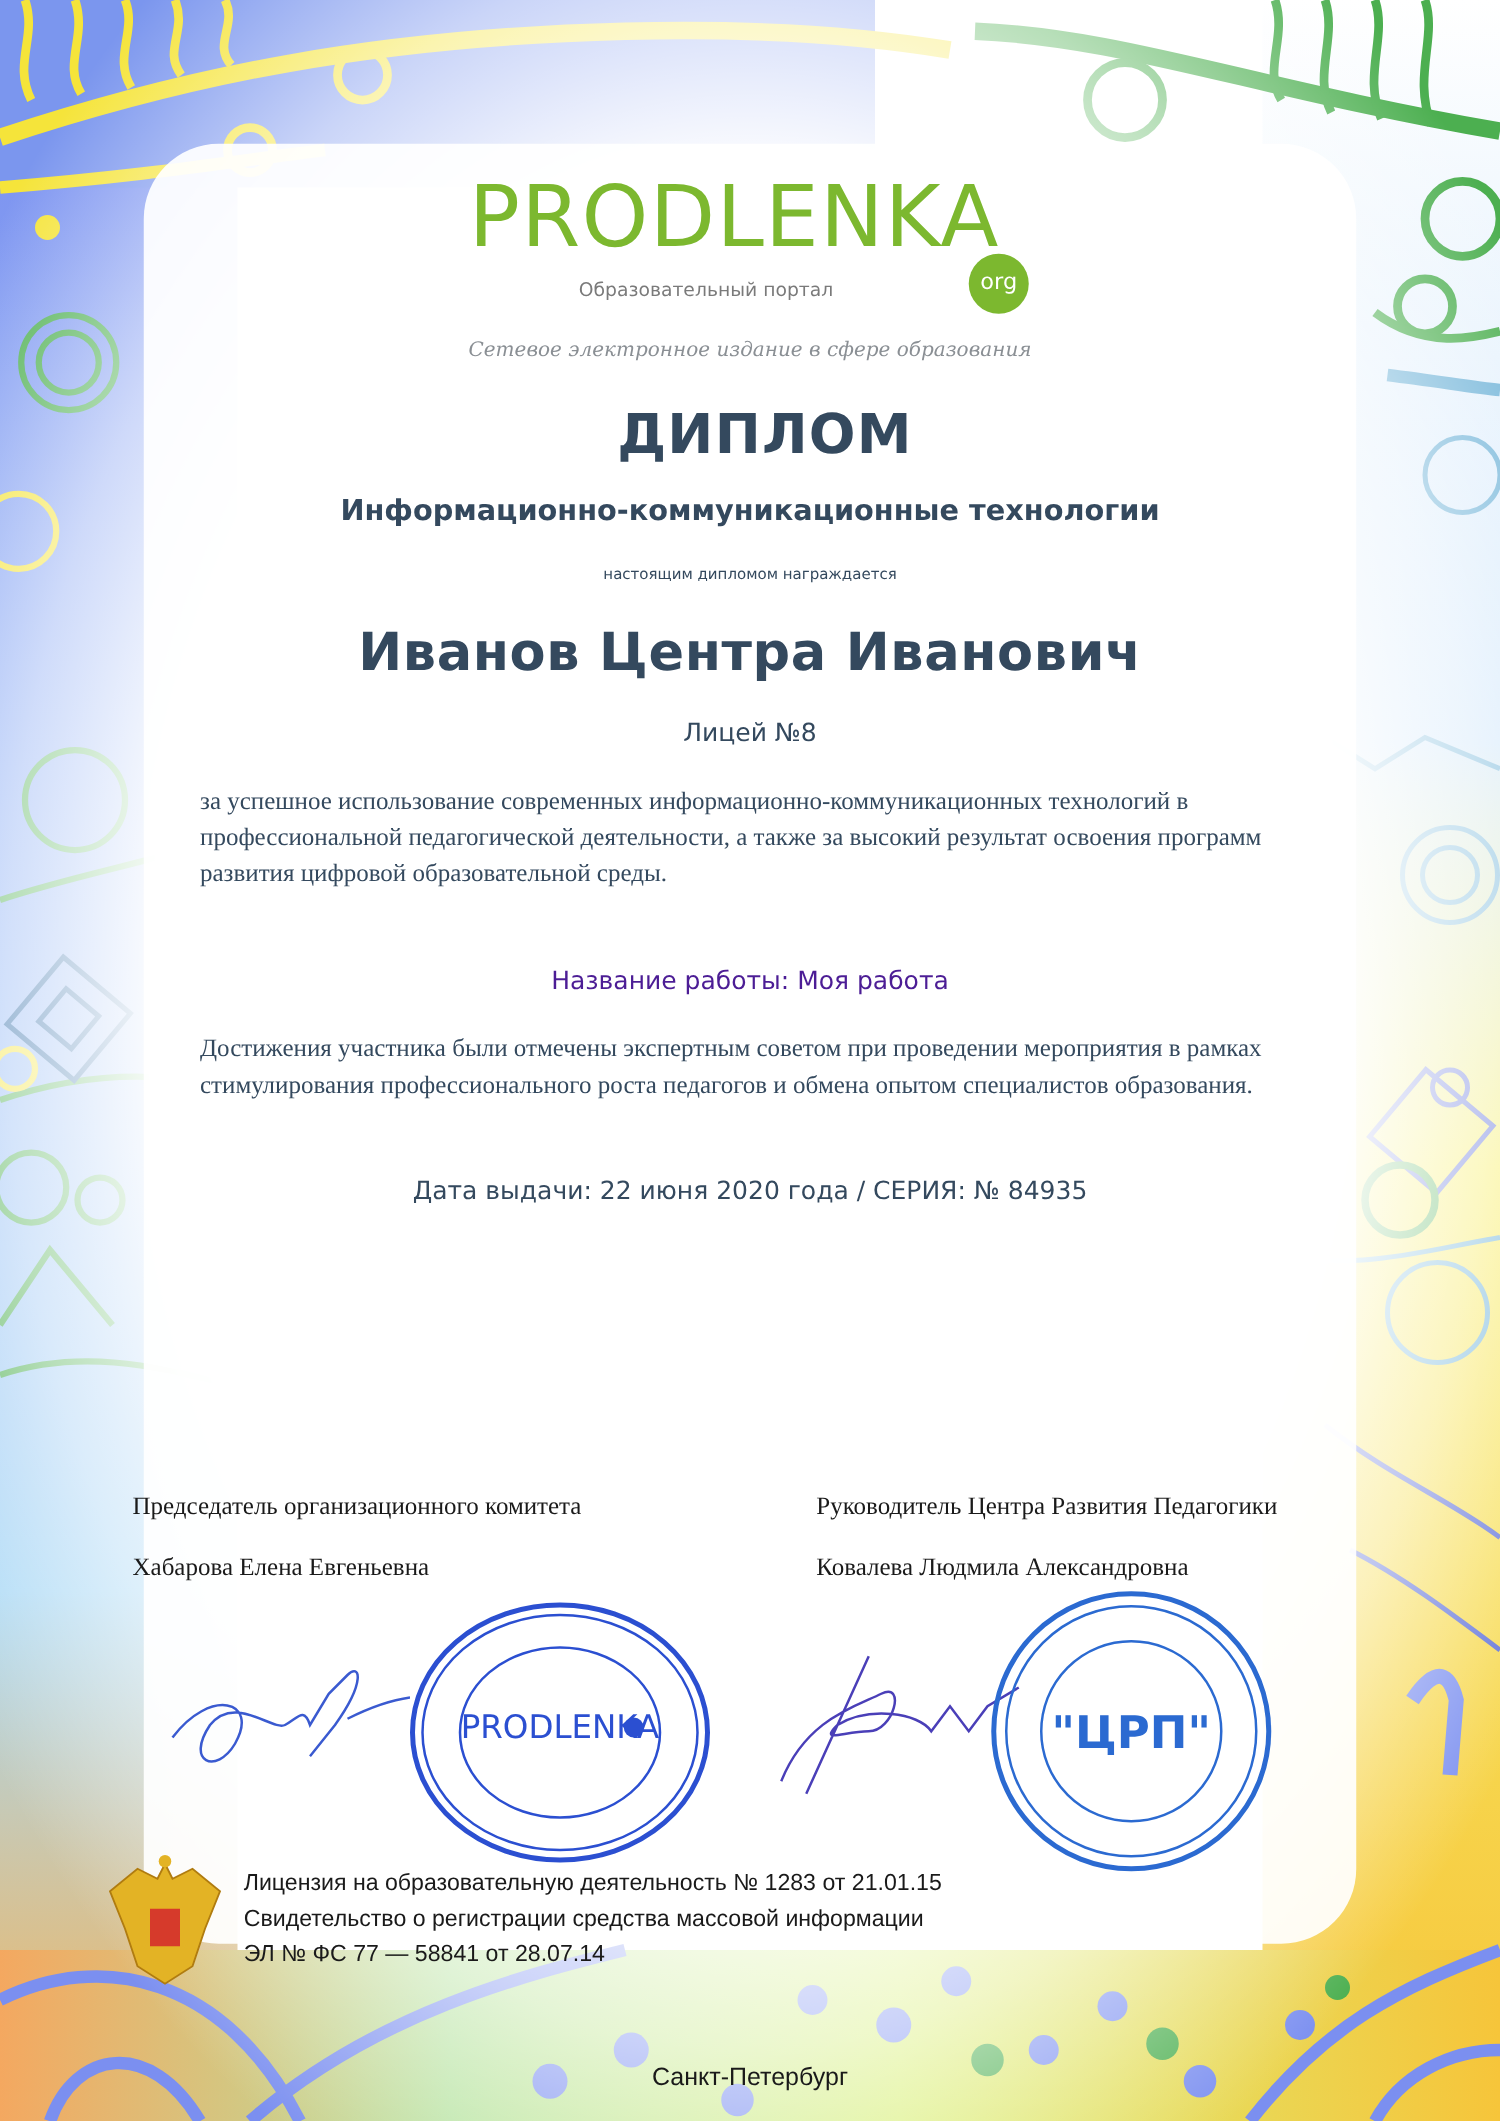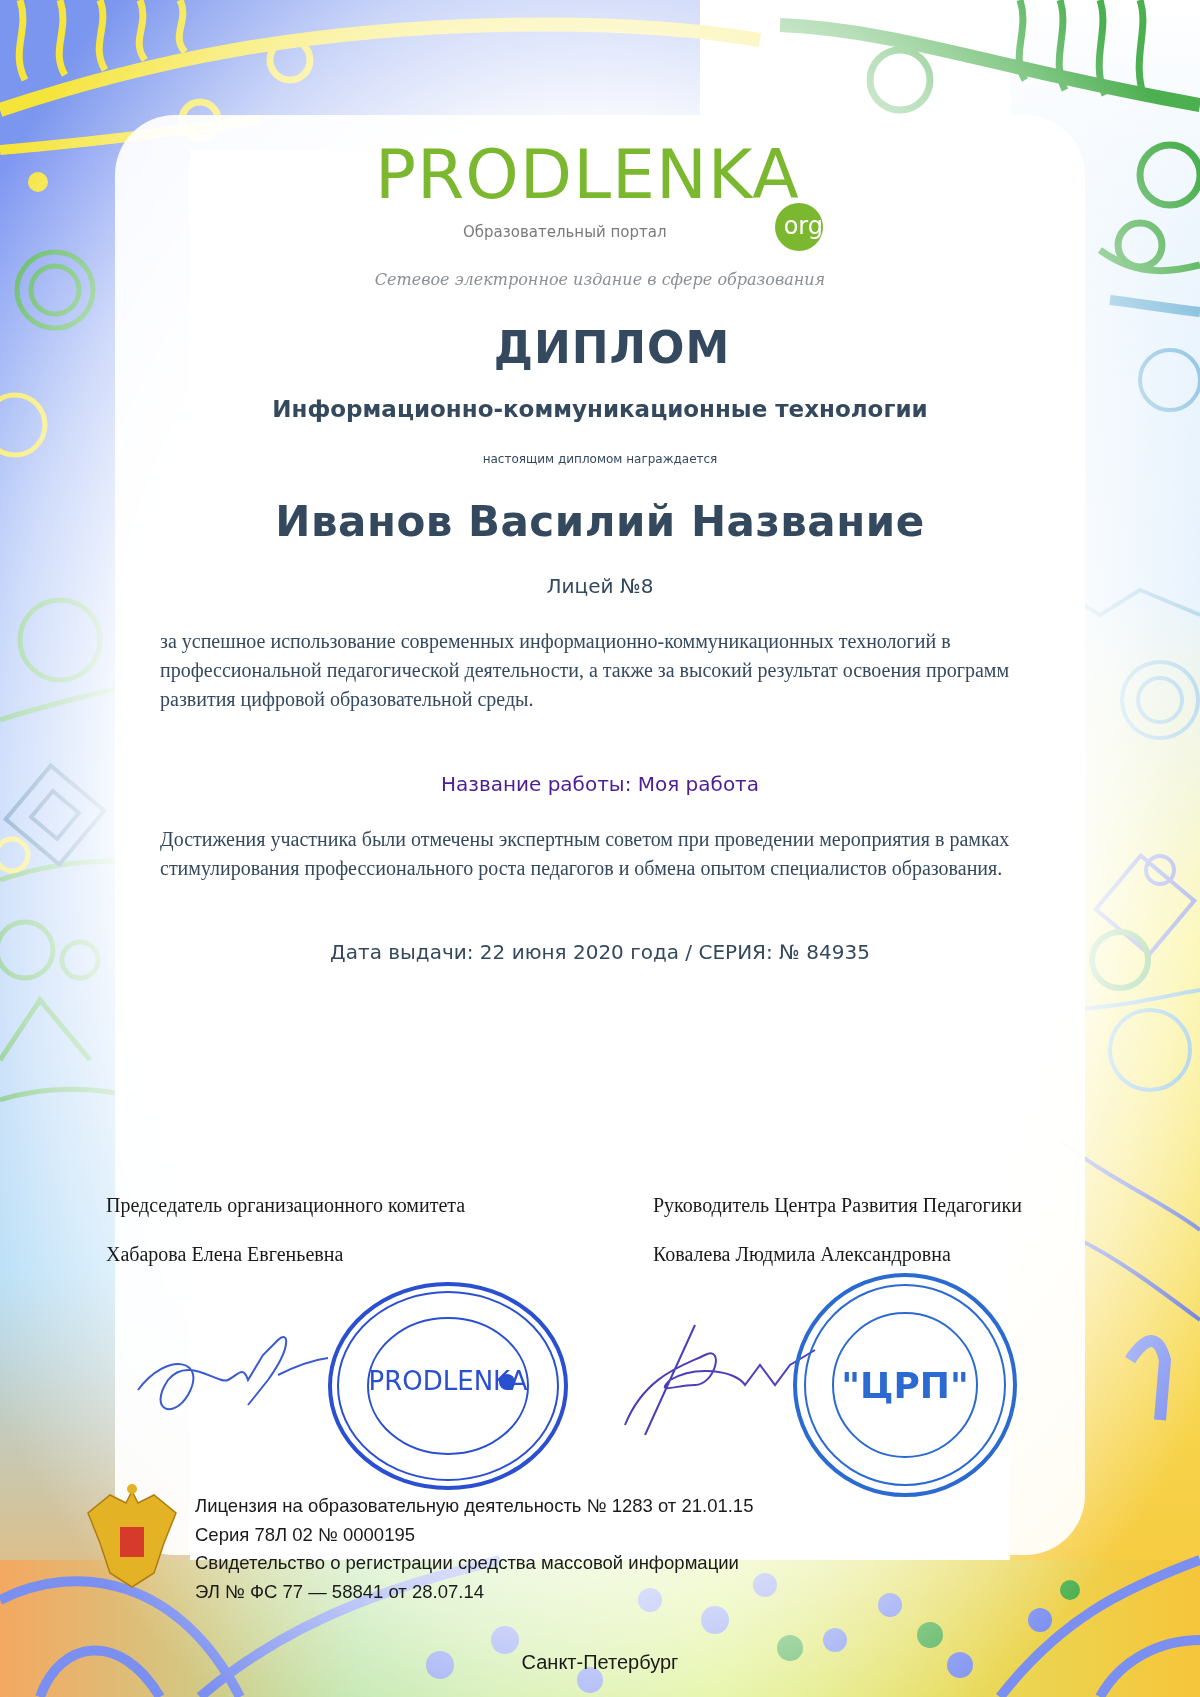--- a/index.html
+++ b/index.html
@@ -4,21 +4,21 @@
 <style>
   html, body { margin:0; padding:0; }
   body { width:1200px; height:1697px; position:relative; overflow:hidden; background:#fff; font-family:"DejaVu Sans", sans-serif; }
   .bg { position:absolute; inset:0; z-index:0; }
   .bg svg { width:1200px; height:1697px; display:block; }
   .content { position:absolute; inset:0; z-index:2; }
   .center { position:absolute; left:0; width:1200px; text-align:center; }
   .logo { position:absolute; left:375px; top:145px; width:460px; height:100px; }
   .logo-word { position:absolute; left:0; top:-10px; font-family:"DejaVu Sans", sans-serif; font-size:68px; letter-spacing:1px; color:#7cb82f; font-weight:normal; line-height:80px; }
   .logo-sub { position:absolute; left:88px; top:78px; font-size:15px; color:#7a7a7a; }
-  .logo-org { position:absolute; left:400px; top:58px; width:48px; height:48px; border-radius:50%; background:#7cb82f; color:#fff; font-size:24px; text-align:right; line-height:46px; }
+  .logo-org { position:absolute; left:400px; top:58px; width:48px; height:48px; border-radius:50%; background:#7cb82f; color:#fff; font-size:18px; text-align:center; line-height:46px; }
   .tagline { top:270px; font-family:"DejaVu Serif", serif; font-style:italic; font-size:16px; color:#8a8f94; }
   .title { top:322px; font-size:44px; font-weight:bold; color:#34495e; letter-spacing:1px;padding-left:12px; }
   .subject { top:396px; font-size:23px; font-weight:bold; color:#34495e; }
   .awarded { top:452px; font-size:12px; color:#34495e; }
   .name { top:497px; font-size:42px; font-weight:bold; color:#34495e; letter-spacing:0.5px; }
   .org { top:574px; font-size:20px; color:#34495e; }
   .para { left:160px; width:880px; font-size:20px; line-height:29px; color:#34495e; position:absolute;font-family:Liberation Serif, serif; }
   .p1 { top:627px; }
   .work { top:772px; font-size:20px; color:#4c1d95; }
   .p2 { top:825px; }
@@ -163,21 +163,21 @@
   <div class="logo">
     <div class="logo-word">PRODLENKA</div>
     <div class="logo-org">org</div>
     <div class="logo-sub">Образовательный портал</div>
   </div>
 
   <div class="center tagline">Сетевое электронное издание в сфере образования</div>
   <div class="center title">ДИПЛОМ</div>
   <div class="center subject">Информационно-коммуникационные технологии</div>
   <div class="center awarded">настоящим дипломом награждается</div>
-  <div class="center name">Иванов Василий Название</div>
+  <div class="center name">Иванов Центра Иванович</div>
   <div class="center org">Лицей №8</div>
   <div class="para p1">за успешное использование современных информационно-коммуникационных технологий в профессиональной педагогической деятельности, а также за высокий результат освоения программ развития цифровой образовательной среды.</div>
   <div class="center work">Название работы: Моя работа</div>
   <div class="para p2">Достижения участника были отмечены экспертным советом при проведении мероприятия в рамках стимулирования профессионального роста педагогов и обмена опытом специалистов образования.</div>
   <div class="center issued">Дата выдачи: 22 июня 2020 года / СЕРИЯ: № 84935</div>
 
   <div class="sig" style="left:106px; top:1194px;">Председатель организационного комитета</div>
   <div class="sig" style="left:106px; top:1243px;">Хабарова Елена Евгеньевна</div>
   <svg class="stamp" style="left:128px; top:1320px;" width="200" height="110" viewBox="0 0 200 110">
     <path d="M10 70 C 40 30, 80 40, 60 75 C 45 100, 20 90, 40 60 C 60 35, 90 65, 100 60 C 110 55, 115 45, 120 60 L 135 35 L 150 20 C 160 10, 165 25, 140 60 L 120 85" stroke="#3a5ad0" stroke-width="2" fill="none"></path>
@@ -204,19 +204,18 @@
   </svg>
 
   <svg class="stamp" style="left:84px; top:1483px;" width="96" height="108" viewBox="0 0 96 108">
     <path d="M48 8 L 54 20 L 70 12 L 92 30 L 80 60 L 70 90 L 48 104 L 26 90 L 16 60 L 4 30 L 26 12 L 42 20 Z" fill="#e3b325" stroke="#b07c10" stroke-width="1.5"></path>
     <rect x="36" y="44" width="24" height="30" fill="#d63a2b"></rect>
     <circle cx="48" cy="6" r="5" fill="#e3b325"></circle>
   </svg>
 
   <div class="license">
     <div>Лицензия на образовательную деятельность № 1283 от 21.01.15</div>
-    <div>Серия 78Л 02 № 0000195</div>
     <div>Свидетельство о регистрации средства массовой информации</div>
     <div>ЭЛ № ФС 77 — 58841 от 28.07.14</div>
   </div>
 
   <div class="center city">Санкт-Петербург</div>
 </div>
 
 </body></html>

